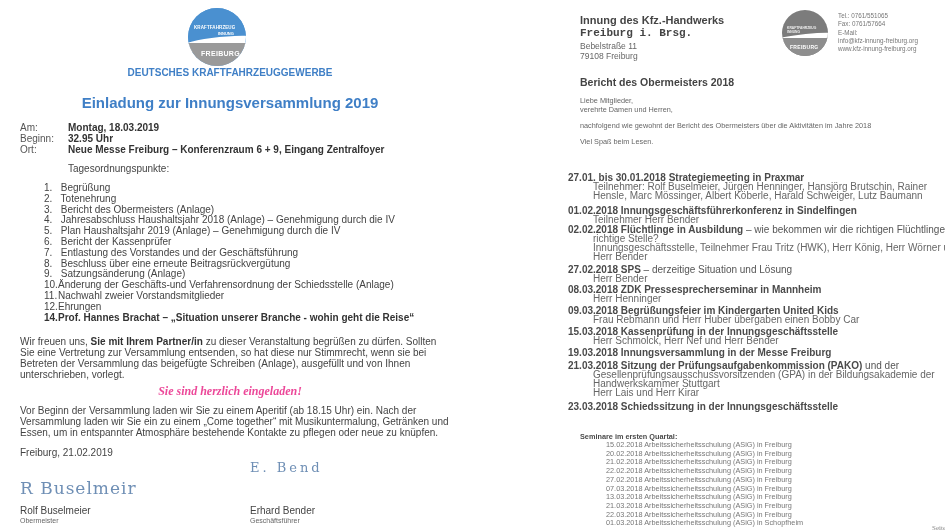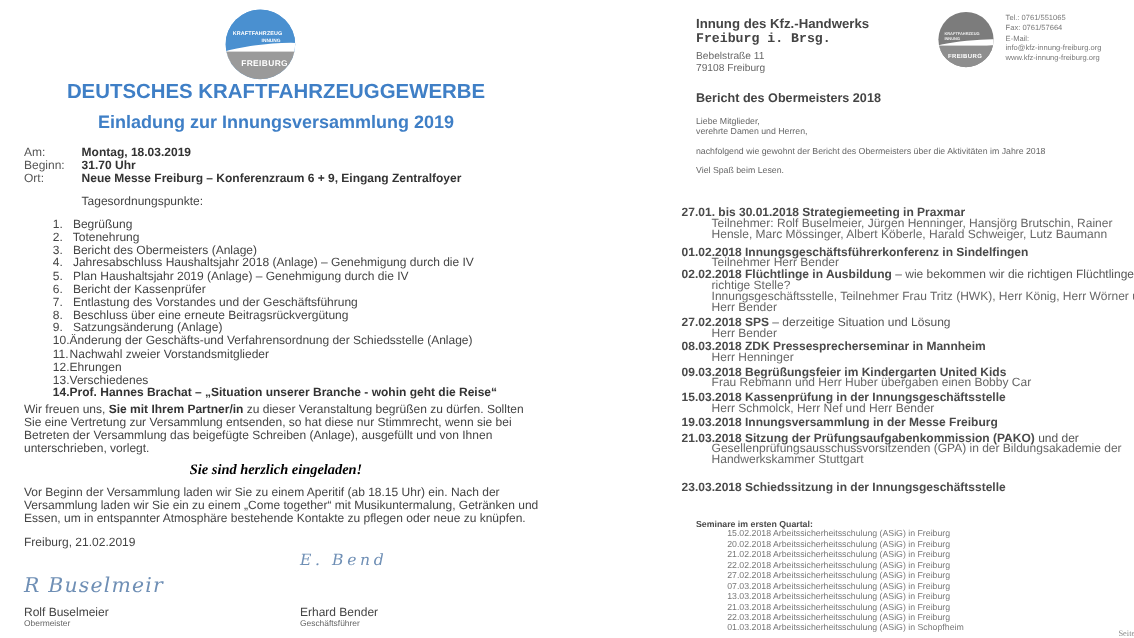--- a/index.html
+++ b/index.html
@@ -12,39 +12,39 @@
 
   
   .logo-left { position: absolute; left: 188px; top: 8px; width: 58px; height: 58px; border-radius: 50%; overflow: hidden; background: #5b9bd5; }
   .logo-left .top { position: absolute; left: 0; top: 0; width: 100%; height: 58%; background: #4a90d0; }
   .logo-left .wave { position: absolute; left: -8px; top: 50%; width: 80px; height: 12px; background: #ffffff; border-radius: 50% 50% 0 0; transform: rotate(-6deg); }
   .logo-left .bottom { position: absolute; left: 0; top: 60%; width: 100%; height: 40%; background: #9a9a9a; }
   .logo-left .t1 { position: absolute; left: 6px; top: 17px; font-size: 4.5px; font-weight: bold; color: #fff; letter-spacing: 0.1px; }
   .logo-left .t2 { position: absolute; left: 30px; top: 23px; font-size: 4px; font-weight: bold; color: #fff; }
   .logo-left .t3 { position: absolute; left: 13px; top: 42px; font-size: 7px; font-weight: bold; color: #fff; letter-spacing: 0.3px; }
 
-  .org-banner { position: absolute; left: 0; width: 460px; top: 67px; text-align: center; font-size: 17px; font-weight: bold; color: #3f7fc6; }
+  .org-banner { position: absolute; left: 0; width: 460px; top: 67px; text-align: center; font-size: 10px; font-weight: bold; color: #3f7fc6; }
   .invite-title { position: absolute; left: 0; width: 460px; top: 94px; text-align: center; font-size: 15px; font-weight: bold; color: #3f7fc6; }
 
   .meta-row { position: absolute; left: 20px; font-size: 10px; line-height: 11px; }
   .meta-row .lbl { display: inline-block; width: 48px; color: #555; }
   .meta-row .val { font-weight: bold; color: #333; }
 
   .agenda-head { position: absolute; left: 20px; top: 163px; font-size: 10px; color: #444; margin-left: 48px; }
   .agenda { position: absolute; left: 44px; top: 183px; font-size: 10px; line-height: 10.8px; color: #444; list-style: none; }
   .agenda li { white-space: nowrap; }
   .agenda li .num { display: inline-block; width: 14px; }
   .agenda li.strong { font-weight: bold; color: #333; }
 
   .para { position: absolute; left: 20px; width: 430px; font-size: 10px; line-height: 11px; color: #444; }
   .para b { color: #333; }
-  .welcome { position: absolute; left: 0; width: 460px; top: 384px; text-align: center; font-family: "Liberation Serif", serif; font-style: italic; font-weight: bold; font-size: 12px; color: #000000; }
+  .welcome { position: absolute; left: 0; width: 460px; top: 384px; text-align: center; font-family: "Liberation Serif", serif; font-style: italic; font-weight: bold; font-size: 12px; color: #ec4899; }
 
   .sig-date { position: absolute; left: 20px; top: 447px; font-size: 10px; color: #444; }
-  .sig { position: absolute; font-family: "DejaVu Serif", serif; font-style: italic; color: #6f8fb5; }
+  .sig { position: absolute; font-family: "DejaVu Serif", serif; color: #6f8fb5; }
   .sig1 { left: 20px; top: 478px; font-size: 17px; letter-spacing: 1px; }
   .sig2 { left: 250px; top: 460px; font-size: 13px; letter-spacing: 3px; }
   .sig-name { position: absolute; font-size: 10px; color: #444; }
   .sig-role { position: absolute; font-size: 7px; color: #666; }
 
   
   .r-org1 { position: absolute; left: 110px; top: 14px; font-size: 11px; font-weight: bold; color: #444; }
   .r-org2 { position: absolute; left: 110px; top: 27px; font-size: 11px; font-weight: bold; color: #444; font-family: Liberation Mono, monospace; }
   .r-addr { position: absolute; left: 110px; font-size: 8.5px; color: #666; }
   .logo-right { position: absolute; left: 312px; top: 10px; width: 46px; height: 46px; border-radius: 50%; overflow: hidden; background: #7c7c7c; }
@@ -79,41 +79,40 @@
     <span class="t2">INNUNG</span>
     <span class="t3">FREIBURG</span>
   </div>
   <div class="org-banner">DEUTSCHES KRAFTFAHRZEUGGEWERBE</div>
   <div class="invite-title">Einladung zur Innungsversammlung 2019</div>
 
   <div class="meta-row" style="top:122px">
     <span class="lbl">Am:</span><span class="val">Montag, 18.03.2019</span>
   </div>
   <div class="meta-row" style="top:133px">
-    <span class="lbl">Beginn:</span><span class="val">31.70 Uhr</span>
+    <span class="lbl">Beginn:</span><span class="val">32.95 Uhr</span>
   </div>
   <div class="meta-row" style="top:144px">
     <span class="lbl">Ort:</span><span class="val">Neue Messe Freiburg – Konferenzraum 6 + 9, Eingang Zentralfoyer</span>
   </div>
 
   <div class="agenda-head">Tagesordnungspunkte:</div>
   <ol class="agenda">
     <li><span class="num">1.</span> <span>Begrüßung</span></li>
     <li><span class="num">2.</span> <span>Totenehrung</span></li>
     <li><span class="num">3.</span> <span>Bericht des Obermeisters  (Anlage)</span></li>
     <li><span class="num">4.</span> <span>Jahresabschluss Haushaltsjahr 2018 (Anlage) – Genehmigung durch die IV</span></li>
     <li><span class="num">5.</span> <span>Plan Haushaltsjahr 2019 (Anlage) – Genehmigung durch die IV</span></li>
     <li><span class="num">6.</span> <span>Bericht der Kassenprüfer</span></li>
     <li><span class="num">7.</span> <span>Entlastung des Vorstandes und der Geschäftsführung</span></li>
     <li><span class="num">8.</span> <span>Beschluss über eine erneute Beitragsrückvergütung</span></li>
     <li><span class="num">9.</span> <span>Satzungsänderung (Anlage)</span></li>
     <li><span class="num">10.</span><span>Änderung der Geschäfts-und Verfahrensordnung der Schiedsstelle (Anlage)</span></li>
     <li><span class="num">11.</span><span>Nachwahl zweier Vorstandsmitglieder</span></li>
     <li><span class="num">12.</span><span>Ehrungen</span></li>
-    <li><span class="num">13.</span><span>Verschiedenes</span></li>
     <li class="strong"><span class="num">14.</span><span>Prof. Hannes Brachat – „Situation unserer Branche - wohin geht die Reise“</span></li>
   </ol>
 
   <p class="para" style="top:336px">
     <span>Wir freuen uns, </span><b>Sie mit Ihrem Partner/in</b><span> zu dieser Veranstaltung begrüßen zu dürfen. Sollten Sie eine Vertretung zur Versammlung  entsenden, so hat diese nur Stimmrecht, wenn sie bei Betreten der Versammlung das beigefügte Schreiben (Anlage), ausgefüllt und von Ihnen unterschrieben, vorlegt.</span>
   </p>
   <div class="welcome">Sie sind herzlich eingeladen!</div>
   <p class="para" style="top:405px">Vor Beginn der Versammlung laden wir Sie zu einem Aperitif (ab 18.15 Uhr) ein. Nach der Versammlung laden wir Sie ein zu einem „Come together“ mit Musikuntermalung, Getränken und Essen, um in entspannter Atmosphäre bestehende Kontakte zu pflegen oder neue zu knüpfen.</p>
 
   <div class="sig-date">Freiburg, 21.02.2019</div>
@@ -182,20 +181,21 @@
     <div class="head"><b>15.03.2018 Kassenprüfung in der Innungsgeschäftsstelle</b><span></span></div>
     <div class="detail">Herr Schmolck, Herr Nef und Herr Bender</div>
   </div>
   <div class="event" style="top:348px">
     <div class="head"><b>19.03.2018 Innungsversammlung in der Messe Freiburg</b><span></span></div>
   </div>
   <div class="event" style="top:361px">
     <div class="head"><b>21.03.2018 Sitzung der Prüfungsaufgabenkommission (PAKO)</b><span> und der</span></div>
     <div class="detail">Gesellenprüfungsausschussvorsitzenden (GPA) in der Bildungsakademie der</div>
     <div class="detail">Handwerkskammer Stuttgart</div>
+    <div class="detail">Herr Lais und Herr Kirar</div>
   </div>
   <div class="event" style="top:402px">
     <div class="head"><b>23.03.2018 Schiedssitzung in der Innungsgeschäftsstelle</b><span></span></div>
   </div>
 
   <div class="seminar-head">Seminare im ersten Quartal:</div>
   <ul class="seminars">
     <li>15.02.2018 Arbeitssicherheitsschulung (ASiG) in Freiburg</li>
     <li>20.02.2018 Arbeitssicherheitsschulung (ASiG) in Freiburg</li>
     <li>21.02.2018 Arbeitssicherheitsschulung (ASiG) in Freiburg</li>

